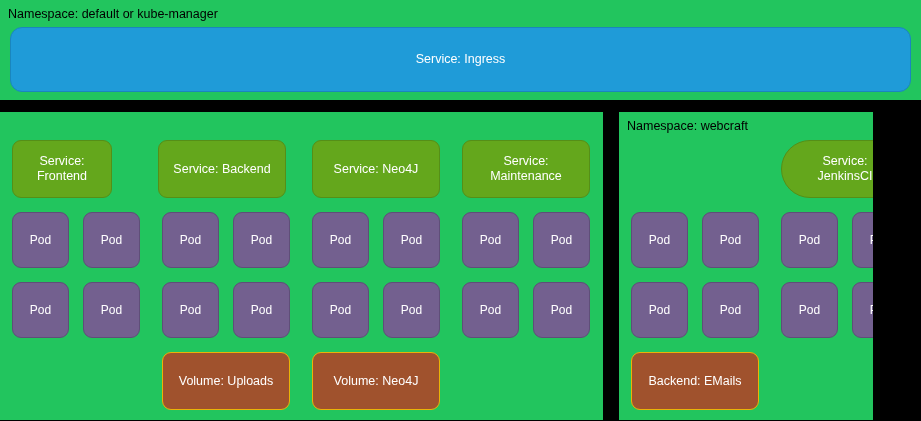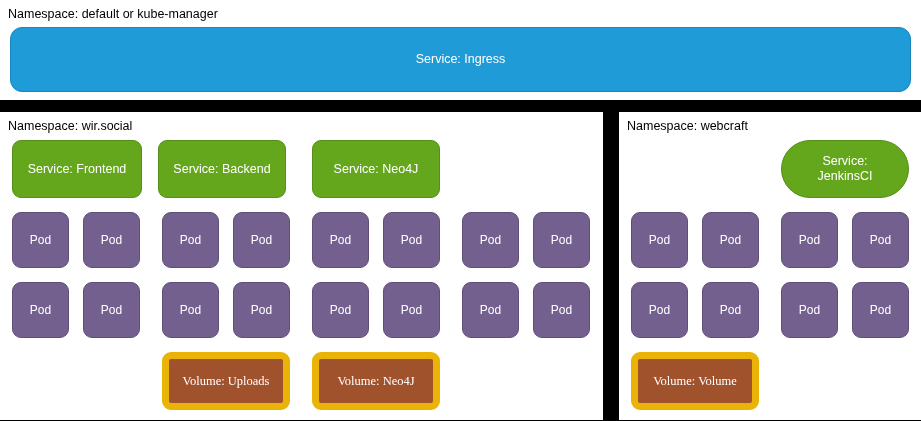--- a/index.html
+++ b/index.html
@@ -16,27 +16,27 @@
     width: 921px;
     height: 421px;
     background: #000000;
     overflow: hidden;
     box-sizing: border-box;
   }
 
   
   .ns-panel {
     position: absolute;
-    background: #ffffff;
+    background: #22c55e;
     box-sizing: border-box;
     overflow: hidden;
   }
   #ns-top      { left: 0px;   top: 0px;   width: 921px; height: 100px; }
   #ns-left     { left: 0px;   top: 112px; width: 603px; height: 308px; }
-  #ns-right    { left: 619px; top: 112px; width: 302px; height: 308px; }
+  #ns-right    { left: 619px; top: 112px; width: 254px; height: 308px; }
 
   .ns-label {
     position: absolute;
     left: 8px;
     top: 7px;
     font-size: 12.5px;
     color: #000000;
     line-height: 14px;
     white-space: nowrap;
   }
@@ -67,73 +67,72 @@
     border: 1px solid #558f17;
   }
   .node.pod {
     background: #73608f;
     border: 1px solid #5f4e78;
     font-size: 12px;
     text-align: center;
   }
   .node.volume {
     background: #a0522d;
-    border: 7px solid #eab308;
-    font-family: Liberation Serif, serif;
+    border: 1px solid #eab308;
   }
 
   
 </style>
 </head>
 <body>
 
 <div id="diagram">
 
   <div class="ns-panel" id="ns-top">
     <div class="ns-label">Namespace: default or kube-manager</div>
     <div class="node ingress" style="left:10px; top:27px; width:901px; height:65px;">Service: Ingress</div>
   </div>
 
   <div class="ns-panel" id="ns-left">
-    <div class="ns-label">Namespace: wir.social</div>
 
-    <div class="node service" style="left:12px; top:28px; width:130px; height:58px;">Service: Frontend</div>
+    <div class="node service" style="left:12px; top:28px; width:100px; height:58px;">Service: Frontend</div>
     <div class="node pod" style="left:12px; top:100px; width:57px; height:56px;">Pod</div>
     <div class="node pod" style="left:83px; top:100px; width:57px; height:56px;">Pod</div>
     <div class="node pod" style="left:12px; top:170px; width:57px; height:56px;">Pod</div>
     <div class="node pod" style="left:83px; top:170px; width:57px; height:56px;">Pod</div>
 
     <div class="node service" style="left:158px; top:28px; width:128px; height:58px;">Service: Backend</div>
     <div class="node pod" style="left:162px; top:100px; width:57px; height:56px;">Pod</div>
     <div class="node pod" style="left:233px; top:100px; width:57px; height:56px;">Pod</div>
     <div class="node pod" style="left:162px; top:170px; width:57px; height:56px;">Pod</div>
     <div class="node pod" style="left:233px; top:170px; width:57px; height:56px;">Pod</div>
     <div class="node volume" style="left:162px; top:240px; width:128px; height:58px;">Volume: Uploads</div>
 
     <div class="node service" style="left:312px; top:28px; width:128px; height:58px;">Service: Neo4J</div>
     <div class="node pod" style="left:312px; top:100px; width:57px; height:56px;">Pod</div>
     <div class="node pod" style="left:383px; top:100px; width:57px; height:56px;">Pod</div>
     <div class="node pod" style="left:312px; top:170px; width:57px; height:56px;">Pod</div>
     <div class="node pod" style="left:383px; top:170px; width:57px; height:56px;">Pod</div>
     <div class="node volume" style="left:312px; top:240px; width:128px; height:58px;">Volume: Neo4J</div>
 
+    <div class="node service" style="left:462px; top:28px; width:128px; height:58px;">Service: Maintenance</div>
     <div class="node pod" style="left:462px; top:100px; width:57px; height:56px;">Pod</div>
     <div class="node pod" style="left:533px; top:100px; width:57px; height:56px;">Pod</div>
     <div class="node pod" style="left:462px; top:170px; width:57px; height:56px;">Pod</div>
     <div class="node pod" style="left:533px; top:170px; width:57px; height:56px;">Pod</div>
   </div>
 
   <div class="ns-panel" id="ns-right">
     <div class="ns-label">Namespace: webcraft</div>
 
     <div class="node pod" style="left:12px; top:100px; width:57px; height:56px;">Pod</div>
     <div class="node pod" style="left:83px; top:100px; width:57px; height:56px;">Pod</div>
     <div class="node pod" style="left:12px; top:170px; width:57px; height:56px;">Pod</div>
     <div class="node pod" style="left:83px; top:170px; width:57px; height:56px;">Pod</div>
-    <div class="node volume" style="left:12px; top:240px; width:128px; height:58px;">Volume: Volume</div>
+    <div class="node volume" style="left:12px; top:240px; width:128px; height:58px;">Backend: EMails</div>
 
     <div class="node service" style="left:162px; top:28px; width:128px; height:58px;border-radius:29px;">Service: JenkinsCI</div>
     <div class="node pod" style="left:162px; top:100px; width:57px; height:56px;">Pod</div>
     <div class="node pod" style="left:233px; top:100px; width:57px; height:56px;">Pod</div>
     <div class="node pod" style="left:162px; top:170px; width:57px; height:56px;">Pod</div>
     <div class="node pod" style="left:233px; top:170px; width:57px; height:56px;">Pod</div>
   </div>
 
 </div>
 

